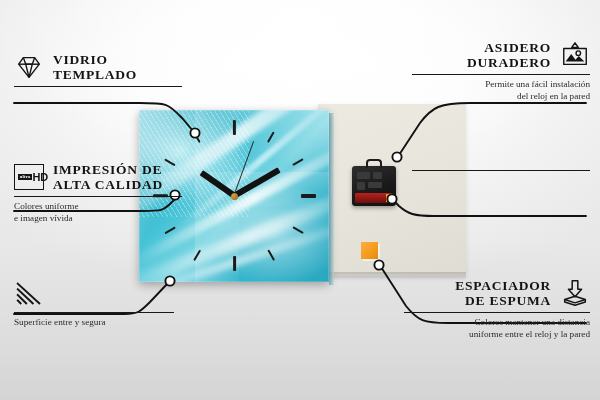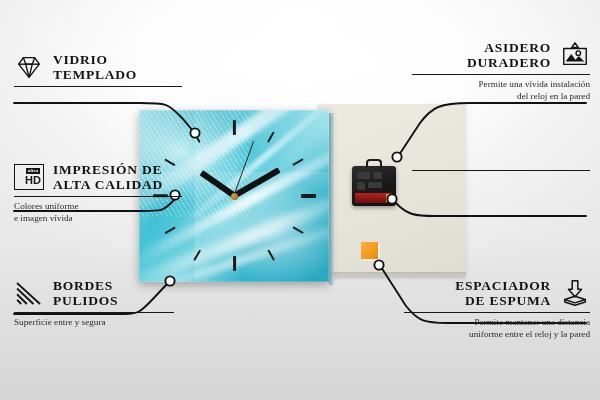--- a/index.html
+++ b/index.html
@@ -178,21 +178,21 @@
   #feat-impresion{ left: 14px;  top: 162px; width: 168px; }
   #feat-bordes   { left: 14px;  top: 278px; width: 160px; }
   #feat-asidero  { right: 10px; top: 40px;  width: 178px; }
   #feat-mecanismo{ right: 10px; top: 166px; width: 178px; }
   #feat-espaciador{right: 10px; top: 278px; width: 186px; }
 
   
   .hd-badge {
     width: 30px; height: 26px;
     border: 1.6px solid #141414;
-    display: flex; flex-direction: column;
+    display: flex; flex-direction: row;
     align-items: center; justify-content: center;
     line-height: 1;
     padding-left: 8px;
   }
   .hd-ultra { font-size: 4.6px; font-weight: bold; letter-spacing: .2px;
               background: #141414; color: #fff; padding: .5px 2px; }
   .hd-text  { font-family: "Liberation Sans", sans-serif;
               font-size: 11px; font-weight: bold; color: #141414; margin-top: 1px; }
 </style>
 </head>
@@ -300,59 +300,57 @@
   <div class="feature left" id="feat-bordes">
     <div class="f-head">
       <svg class="f-icon" viewBox="0 0 32 32">
         <g stroke="#141414" stroke-width="2" stroke-linecap="square">
           <line x1="4" y1="6" x2="27" y2="27"></line>
           <line x1="4" y1="12" x2="20" y2="27"></line>
           <line x1="4" y1="18" x2="13" y2="27"></line>
           <line x1="4" y1="24" x2="7" y2="27"></line>
         </g>
       </svg>
-      <div class="f-title">BORDES
-PULIDOS</div>
     </div>
     <div class="f-rule"></div>
     <div class="f-desc">Superficie entre y segura</div>
   </div>
 
   <div class="feature right" id="feat-asidero">
     <div class="f-head">
       <svg class="f-icon" viewBox="0 0 32 32">
         <g fill="none" stroke="#141414" stroke-width="1.5" stroke-linejoin="round">
           <path d="M16,3 L12.5,8 H19.5 Z"></path>
           <rect x="4" y="9" width="24" height="17"></rect>
           <path d="M6,23 L12,15 L16.5,21 L20,17 L26,23 Z" fill="#141414" stroke="none"></path>
           <circle cx="19.5" cy="14" r="2.4"></circle>
         </g>
       </svg>
       <div class="f-title">ASIDERO
 DURADERO</div>
     </div>
     <div class="f-rule"></div>
-    <div class="f-desc">Permite una vívida instalación
+    <div class="f-desc">Permite una fácil instalación
 del reloj en la pared</div>
   </div>
 
   <div class="feature right" id="feat-mecanismo">
     <div class="f-rule"></div>
   </div>
 
   <div class="feature right" id="feat-espaciador">
     <div class="f-head">
       <svg class="f-icon" viewBox="0 0 32 32">
         <g fill="none" stroke="#141414" stroke-width="1.6" stroke-linejoin="round">
           <path d="M13,3 h6 v9 h4 l-7,8 -7,-8 h4 z"></path>
           <path d="M16,19.5 L27,23 L16,26.5 L5,23 Z"></path>
           <path d="M5,23 v2.6 L16,29 L27,25.6 V23"></path>
         </g>
       </svg>
       <div class="f-title">ESPACIADOR
 DE ESPUMA</div>
     </div>
     <div class="f-rule"></div>
-    <div class="f-desc">Permite mantener una distancia
+    <div class="f-desc">Colores mantener una distancia
 uniforme entre el reloj y la pared</div>
   </div>
 
 </div>
 
 </body></html>

